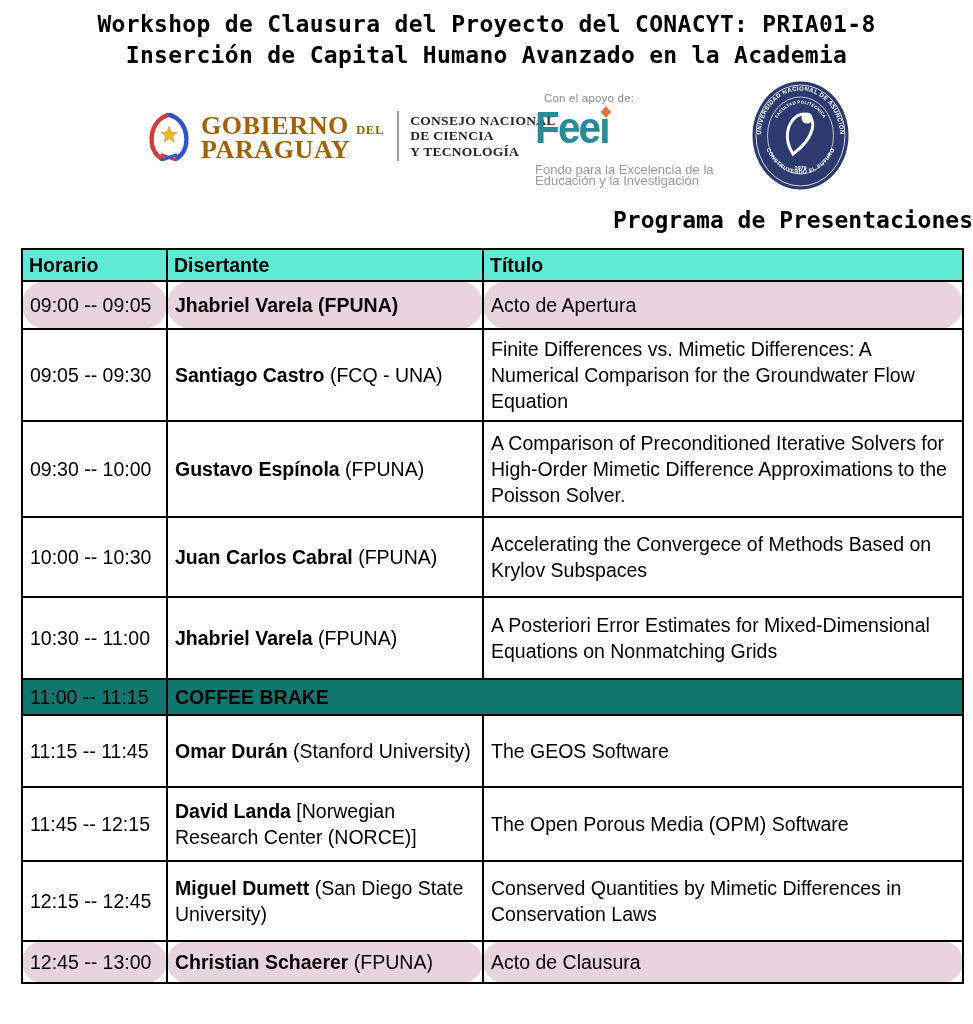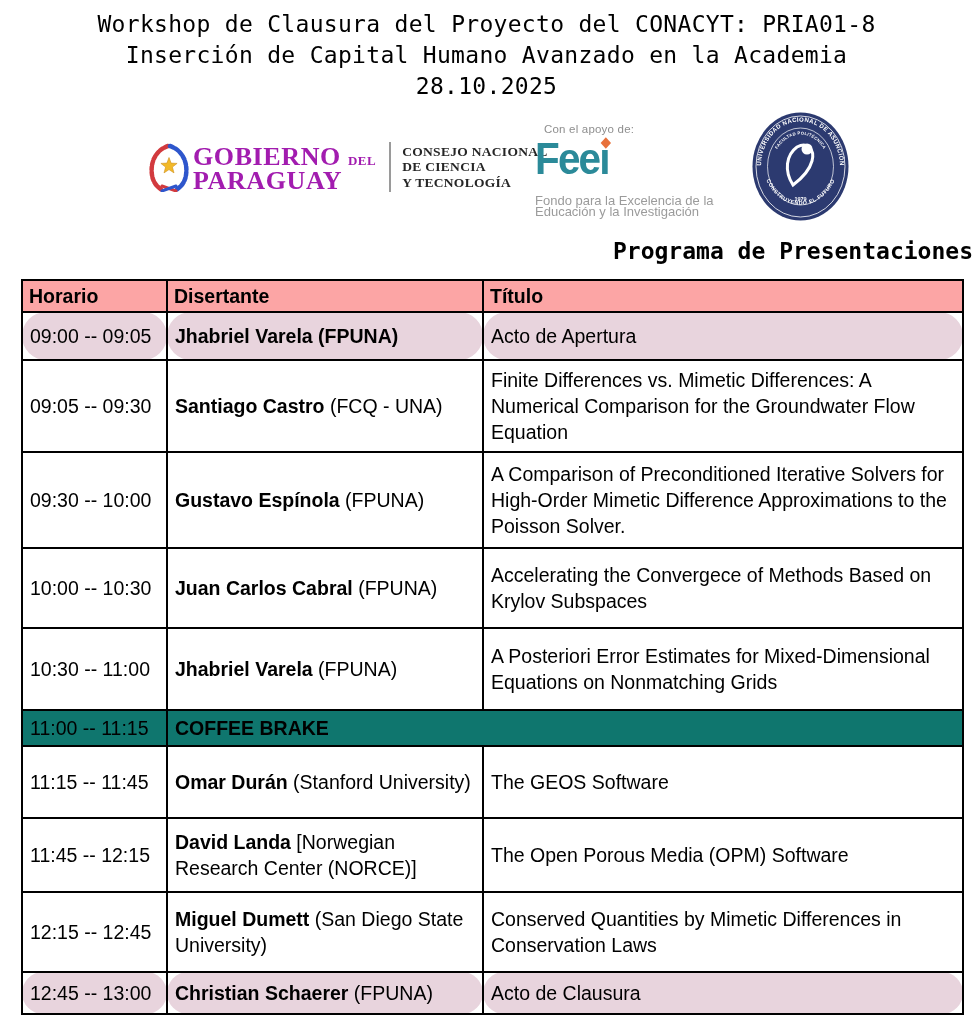--- a/index.html
+++ b/index.html
@@ -4,30 +4,30 @@
 <style>
   * { margin: 0; padding: 0; box-sizing: border-box; }
   html, body { background: #fff; }
   .page {
     width: 973px; height: 1024px; background: #fff; position: relative;
     font-family: "Liberation Sans", sans-serif; color: #000; overflow: hidden;
   }
   
   .main-title {
     padding-top: 9px; text-align: center;
-    font-family: "DejaVu Sans Mono", monospace; font-weight: 400;
+    font-family: "DejaVu Sans Mono", monospace; font-weight: 700;
     font-size: 23px; line-height: 31px; letter-spacing: 0.3px; color: #000;
   }
   
   .logos { position: relative; height: 114px; margin-top: 8px; }
   .gov { position: absolute; left: 146px; top: 50%; transform: translateY(-50%);
          display: flex; align-items: center; }
   .gov-names {
-    margin-left: 1px; font-family: "Liberation Serif", serif; font-weight: 700;
-    color: #a21caf; font-size: 26px; line-height: 20px; letter-spacing: 0.6px;
+    margin-left: 9px; font-family: "Liberation Serif", serif; font-weight: 700;
+    color: #a16207; font-size: 26px; line-height: 20px; letter-spacing: 0.6px;
     padding-top: 4px;
   }
   .gov-names .del { font-size: 13px; letter-spacing: 0.5px; }
   .gov-divider { width: 2px; height: 50px; background: #9a9a9a; margin: 0 11px 0 13px; }
   .gov-conacyt {
     font-family: "Liberation Serif", serif; font-weight: 700; color: #262626;
     font-size: 13.5px; line-height: 15.5px; letter-spacing: 0.3px;
   }
   .feei { position: absolute; left: 535px; top: 13px; }
   .feei-support { font-size: 11.5px; color: #8e8e8e; margin-left: 9px; letter-spacing: 0.2px; }
@@ -51,38 +51,37 @@
   
   table.program {
     border-collapse: collapse; table-layout: fixed;
     margin: 15px 0 0 21px; width: 941px; border: 2px solid #000;
   }
   table.program th, table.program td {
     border: 2px solid #000; vertical-align: middle;
     font-size: 19.5px; line-height: 26px; overflow: hidden;
   }
   table.program th {
-    background: #fca5a5; text-align: left; font-weight: 700;
+    background: #5eead4; text-align: left; font-weight: 700;
     padding: 2px 6px; height: 30px;
   }
   table.program td { padding: 4px 8px 4px 7px; }
   tr.pink td { background: #e8d4dd; border-radius: 24px; }
   tr.coffee td { background: #0f766e; }
   td.coffee-label { text-align: left; font-weight: 700; }
   td.c-time { white-space: nowrap; }
 </style>
 </head>
 <body>
 
 <div class="page">
 
   <div class="main-title">
     <div>Workshop de Clausura del Proyecto del CONACYT: PRIA01-8</div>
     <div>Inserción de Capital Humano Avanzado en la Academia</div>
-    <div>28.10.2025</div>
   </div>
 
   <div class="logos">
 
     <div class="gov">
       <svg width="46" height="50" viewBox="0 0 46 50">
         <path d="M22,4 C10,8 4,20 6,33 C7,40 11,45 16,48" stroke="#d23a3e" stroke-width="4.5" fill="none" stroke-dasharray="3.5 2" stroke-linecap="round"></path>
         <path d="M24,4 C36,8 42,20 40,33 C39,40 35,45 30,48" stroke="#2e56cc" stroke-width="4.5" fill="none" stroke-dasharray="3.5 2" stroke-linecap="round"></path>
         <path d="M16,44 L30,49" stroke="#d23a3e" stroke-width="3" stroke-linecap="round"></path>
         <path d="M30,44 L16,49" stroke="#2e56cc" stroke-width="3" stroke-linecap="round"></path>

